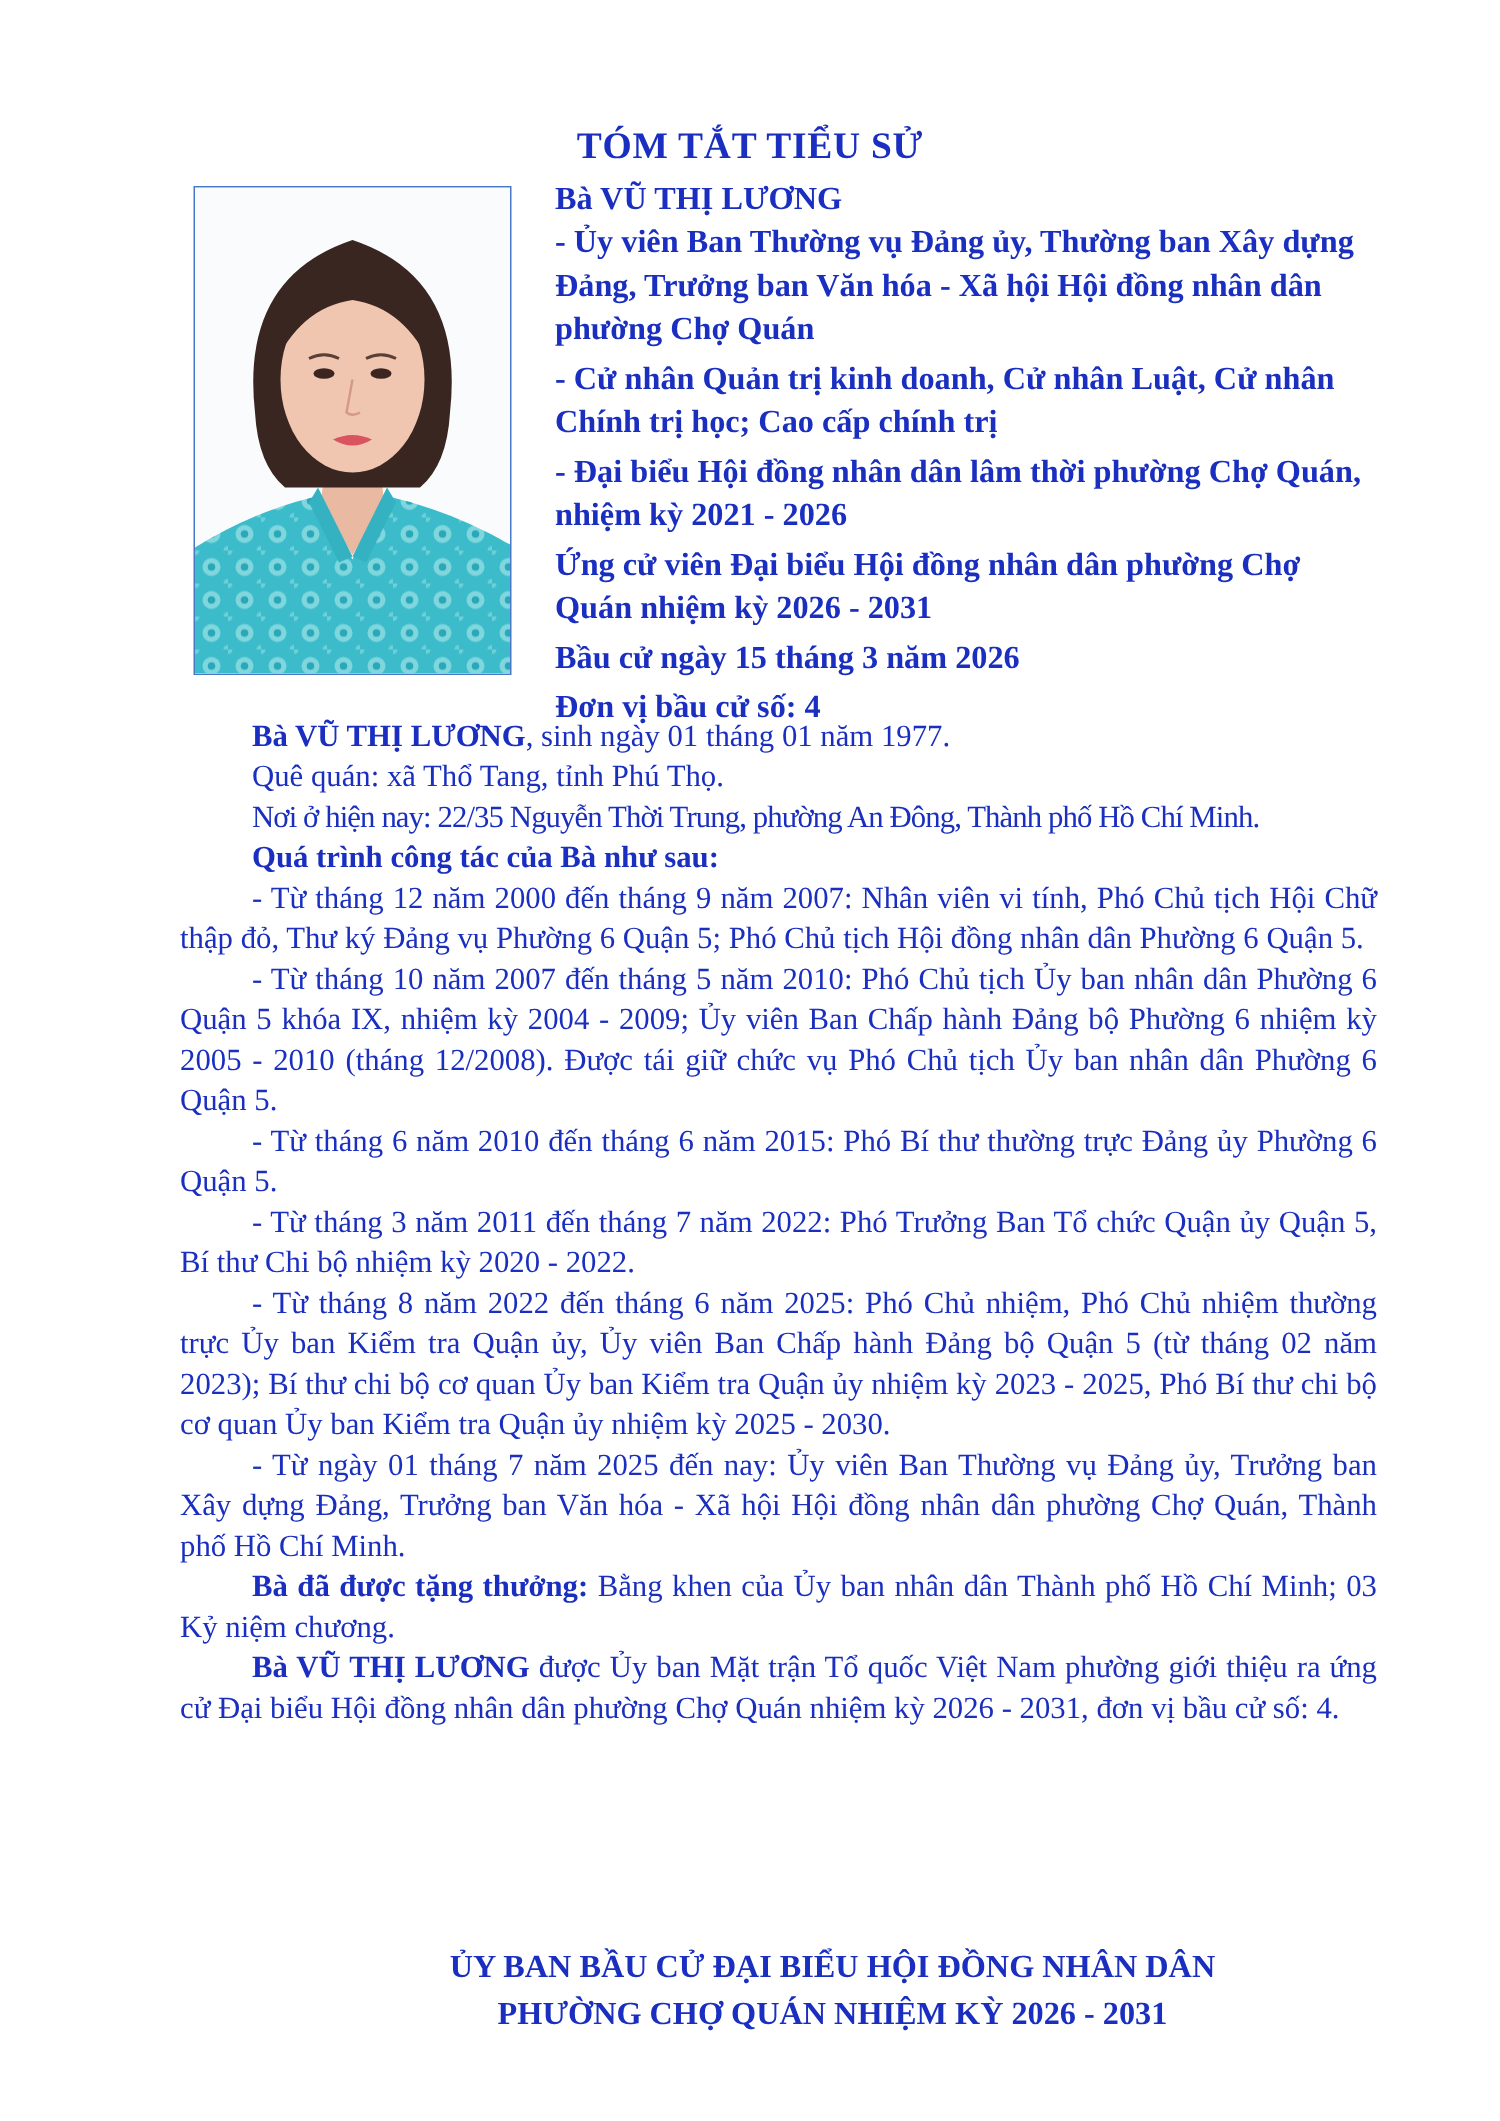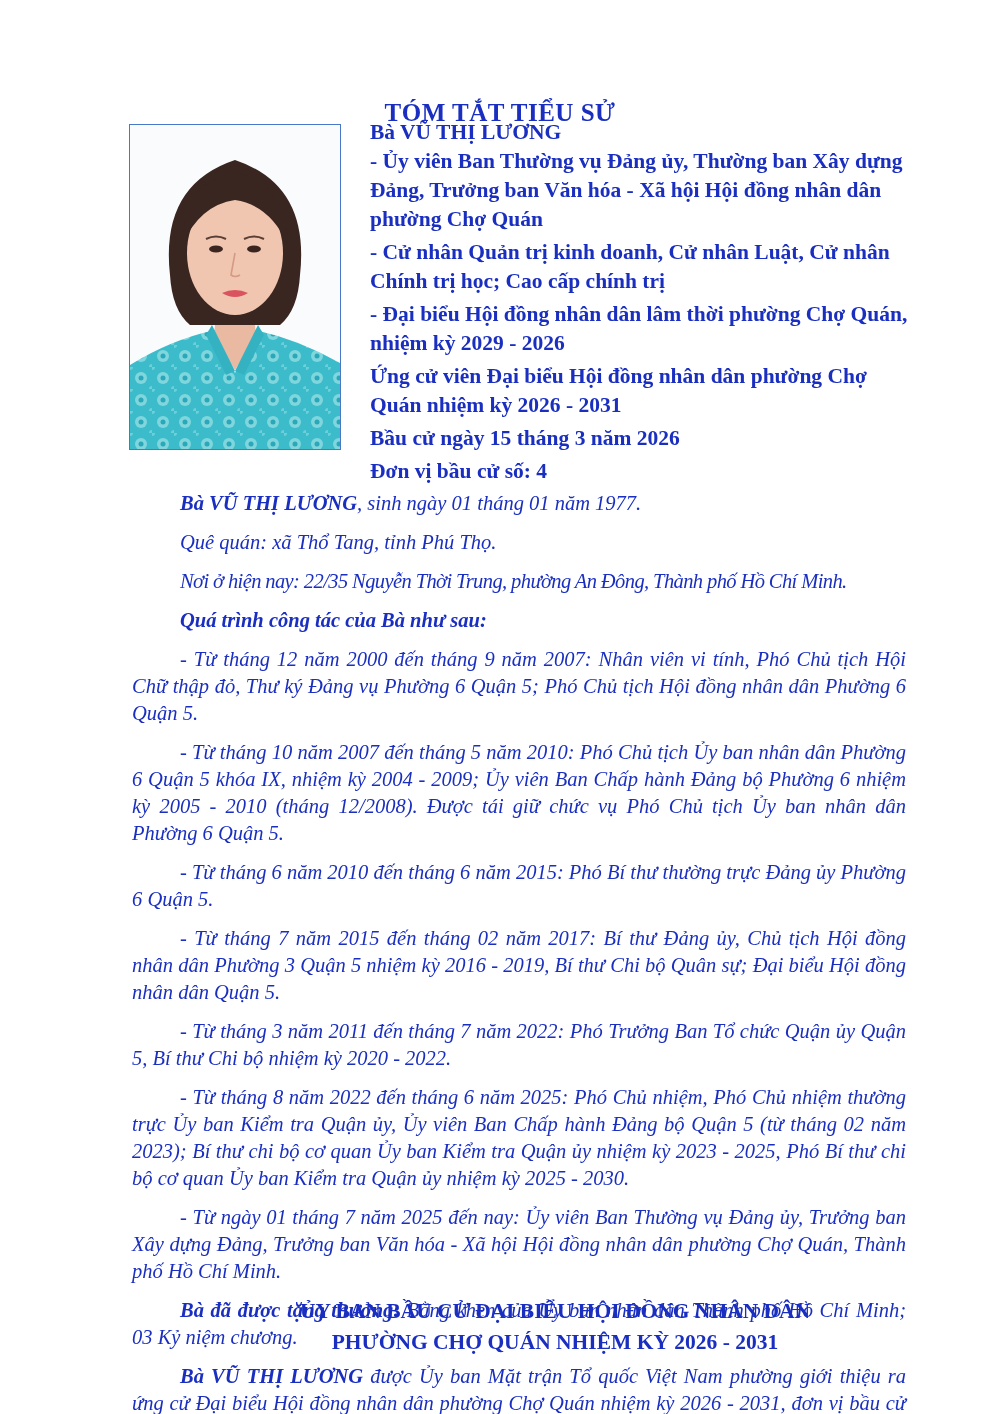--- a/index.html
+++ b/index.html
@@ -2,21 +2,21 @@
 <html><head>
 <meta charset="utf-8">
 <style>
   html, body { margin: 0; padding: 0; background: #ffffff; }
   body {
     width: 1000px; height: 1414px; position: relative; overflow: hidden;
     font-family: "Liberation Serif", "DejaVu Serif", serif;
     color: #1a2fc0;
   }
   .title {
-    position: absolute; left: 0; right: 0; top: 99px;
+    position: absolute; left: 0; right: 0; top: 84px;
     text-align: center; font-weight: bold; font-size: 25px;
     box-sizing: border-box;
     letter-spacing: 0.5px;
   }
   .photo {
     position: absolute; left: 129px; top: 124px; width: 212px; height: 326px;
     border: 1.5px solid #4a78c8; box-sizing: border-box; overflow: hidden;
     background: #fbfbfd;
   }
   .photo svg { display: block; }
@@ -24,21 +24,21 @@
     position: absolute; left: 370px; top: 118px; width: 550px;
     font-weight: bold; font-size: 21.5px; line-height: 29px;
   }
   .summary p { margin: 0; }
   .summary .name { margin-bottom: 0px; }
   .summary .gap { margin-top: 4px; }
   .body {
     position: absolute; left: 120px; top: 478px; width: 798px;
     font-size: 20.5px; line-height: 27px; text-align: justify;
   }
-  .body p { margin: 12px; text-indent: 48px; font-style: italic; }
+  .body p { margin: 0; text-indent: 48px; }
   .body b { font-weight: bold; }
   .footer {
     position: absolute; left: 0; right: 0; top: 1296px;
     text-align: center; font-weight: bold; font-size: 21.5px; line-height: 31px;
     padding-left: 110px; box-sizing: border-box;
   }
   .footer p { margin: 0; }
 </style>
 </head>
 <body>
@@ -79,35 +79,34 @@
     <path d="M105 128 L101 150 Q105 153 110 150" stroke="#d49a85" stroke-width="1.6" fill="none"></path>
 
     <path d="M92 168 Q105 162 118 168 Q105 176 92 168 Z" fill="#d9545e"></path>
   </svg>
 </div>
 
 <div class="summary">
   <p class="name">Bà VŨ THỊ LƯƠNG</p>
   <p>- Ủy viên Ban Thường vụ Đảng ủy, Thường ban Xây dựng Đảng, Trưởng ban Văn hóa - Xã hội Hội đồng nhân dân phường Chợ Quán</p>
   <p class="gap">- Cử nhân Quản trị kinh doanh, Cử nhân Luật, Cử nhân Chính trị học; Cao cấp chính trị</p>
-  <p class="gap">- Đại biểu Hội đồng nhân dân lâm thời phường Chợ Quán, nhiệm kỳ 2029 - 2026</p>
+  <p class="gap">- Đại biểu Hội đồng nhân dân lâm thời phường Chợ Quán, nhiệm kỳ 2021 - 2026</p>
   <p class="gap">Ứng cử viên Đại biểu Hội đồng nhân dân phường Chợ Quán nhiệm kỳ 2026 - 2031</p>
   <p class="gap">Bầu cử ngày 15 tháng 3 năm 2026</p>
   <p class="gap">Đơn vị bầu cử số: 4</p>
 </div>
 
 <div class="body">
   <p><b>Bà VŨ THỊ LƯƠNG</b><span>, sinh ngày 01 tháng 01 năm 1977.</span></p>
   <p>Quê quán: xã Thổ Tang, tỉnh Phú Thọ.</p>
   <p style="letter-spacing:-0.6px;">Nơi ở hiện nay: 22/35 Nguyễn Thời Trung, phường An Đông, Thành phố Hồ Chí Minh.</p>
   <p><b>Quá trình công tác của Bà như sau:</b></p>
   <p>- Từ tháng 12 năm 2000 đến tháng 9 năm 2007: Nhân viên vi tính, Phó Chủ tịch Hội Chữ thập đỏ, Thư ký Đảng vụ Phường 6 Quận 5; Phó Chủ tịch Hội đồng nhân dân Phường 6 Quận 5.</p>
   <p>- Từ tháng 10 năm 2007 đến tháng 5 năm 2010: Phó Chủ tịch Ủy ban nhân dân Phường 6 Quận 5 khóa IX, nhiệm kỳ 2004 - 2009; Ủy viên Ban Chấp hành Đảng bộ Phường 6 nhiệm kỳ 2005 - 2010 (tháng 12/2008). Được tái giữ chức vụ Phó Chủ tịch Ủy ban nhân dân Phường 6 Quận 5.</p>
   <p>- Từ tháng 6 năm 2010 đến tháng 6 năm 2015: Phó Bí thư thường trực Đảng ủy Phường 6 Quận 5.</p>
-  <p>- Từ tháng 7 năm 2015 đến tháng 02 năm 2017: Bí thư Đảng ủy, Chủ tịch Hội đồng nhân dân Phường 3 Quận 5 nhiệm kỳ 2016 - 2019, Bí thư Chi bộ Quân sự; Đại biểu Hội đồng nhân dân Quận 5.</p>
   <p>- Từ tháng 3 năm 2011 đến tháng 7 năm 2022: Phó Trưởng Ban Tổ chức Quận ủy Quận 5, Bí thư Chi bộ nhiệm kỳ 2020 - 2022.</p>
   <p>- Từ tháng 8 năm 2022 đến tháng 6 năm 2025: Phó Chủ nhiệm, Phó Chủ nhiệm thường trực Ủy ban Kiểm tra Quận ủy, Ủy viên Ban Chấp hành Đảng bộ Quận 5 (từ tháng 02 năm 2023); Bí thư chi bộ cơ quan Ủy ban Kiểm tra Quận ủy nhiệm kỳ 2023 - 2025, Phó Bí thư chi bộ cơ quan Ủy ban Kiểm tra Quận ủy nhiệm kỳ 2025 - 2030.</p>
   <p>- Từ ngày 01 tháng 7 năm 2025 đến nay: Ủy viên Ban Thường vụ Đảng ủy, Trưởng ban Xây dựng Đảng, Trưởng ban Văn hóa - Xã hội Hội đồng nhân dân phường Chợ Quán, Thành phố Hồ Chí Minh.</p>
   <p><b>Bà đã được tặng thưởng:</b><span> Bằng khen của Ủy ban nhân dân Thành phố Hồ Chí Minh; 03 Kỷ niệm chương.</span></p>
   <p><b>Bà VŨ THỊ LƯƠNG</b><span> được Ủy ban Mặt trận Tổ quốc Việt Nam phường giới thiệu ra ứng cử Đại biểu Hội đồng nhân dân phường Chợ Quán nhiệm kỳ 2026 - 2031, đơn vị bầu cử số: 4.</span></p>
 </div>
 
 <div class="footer">
   <p>ỦY BAN BẦU CỬ ĐẠI BIỂU HỘI ĐỒNG NHÂN DÂN</p>
   <p>PHƯỜNG CHỢ QUÁN NHIỆM KỲ 2026 - 2031</p>

